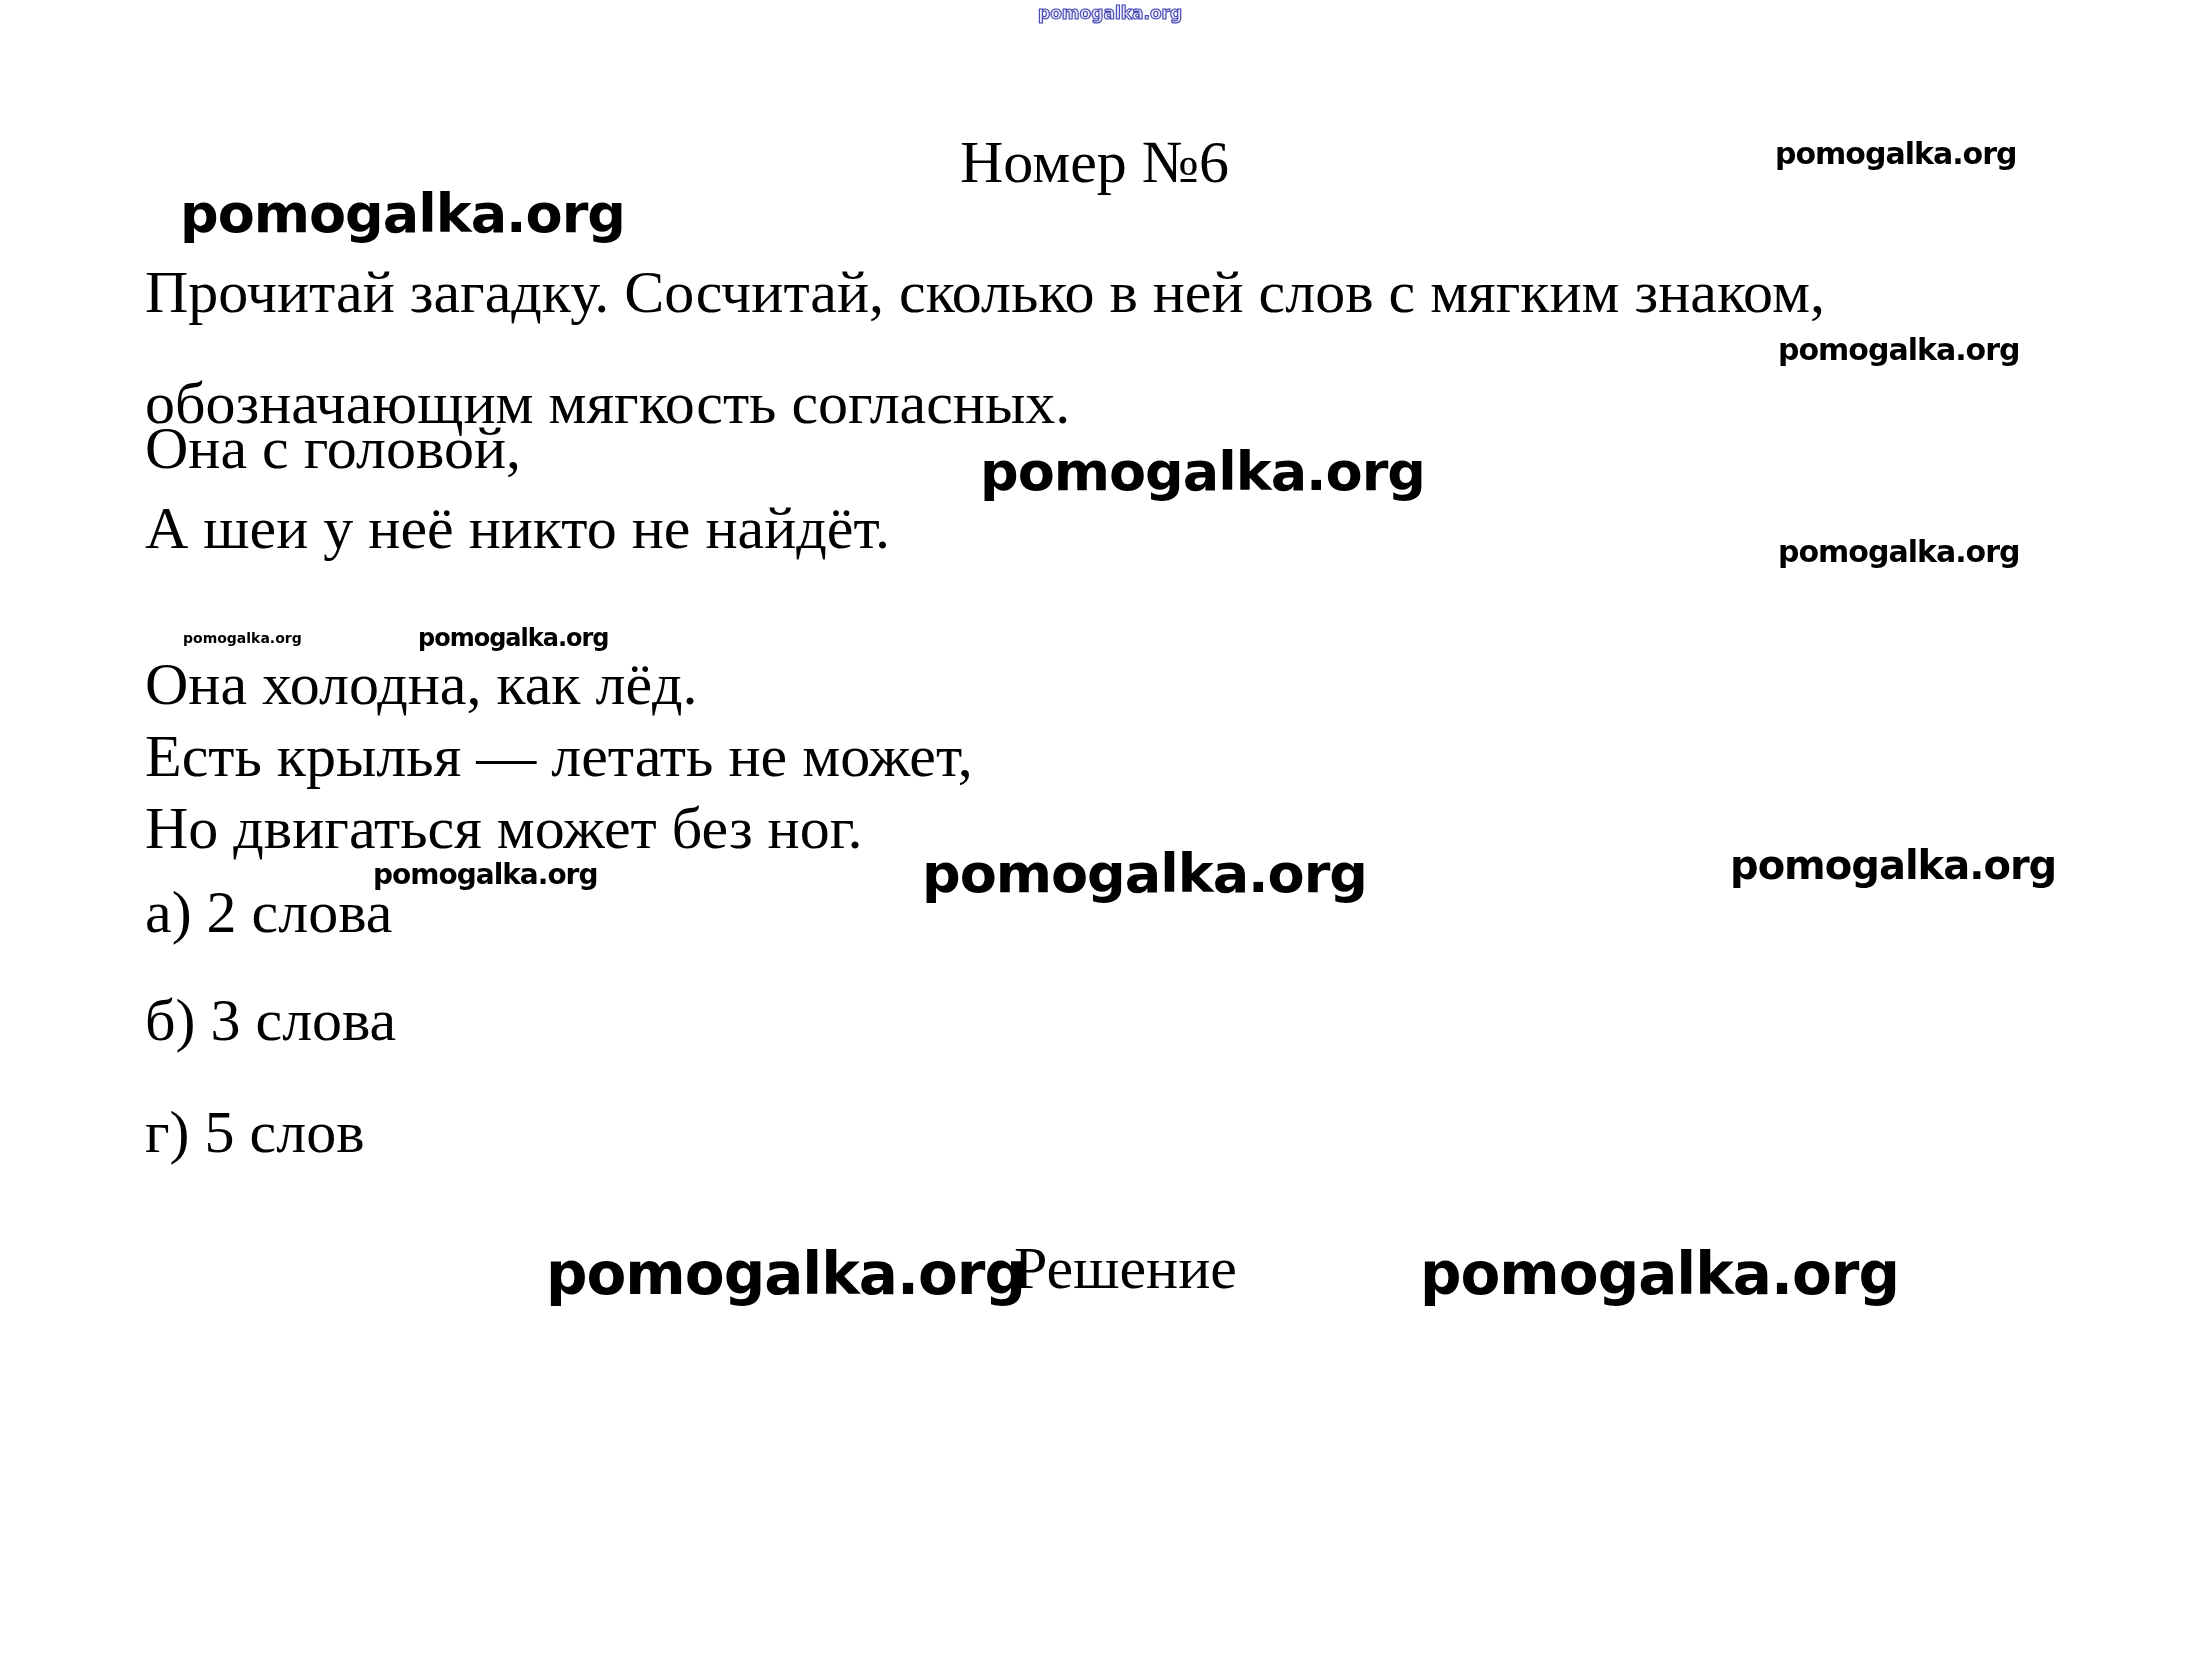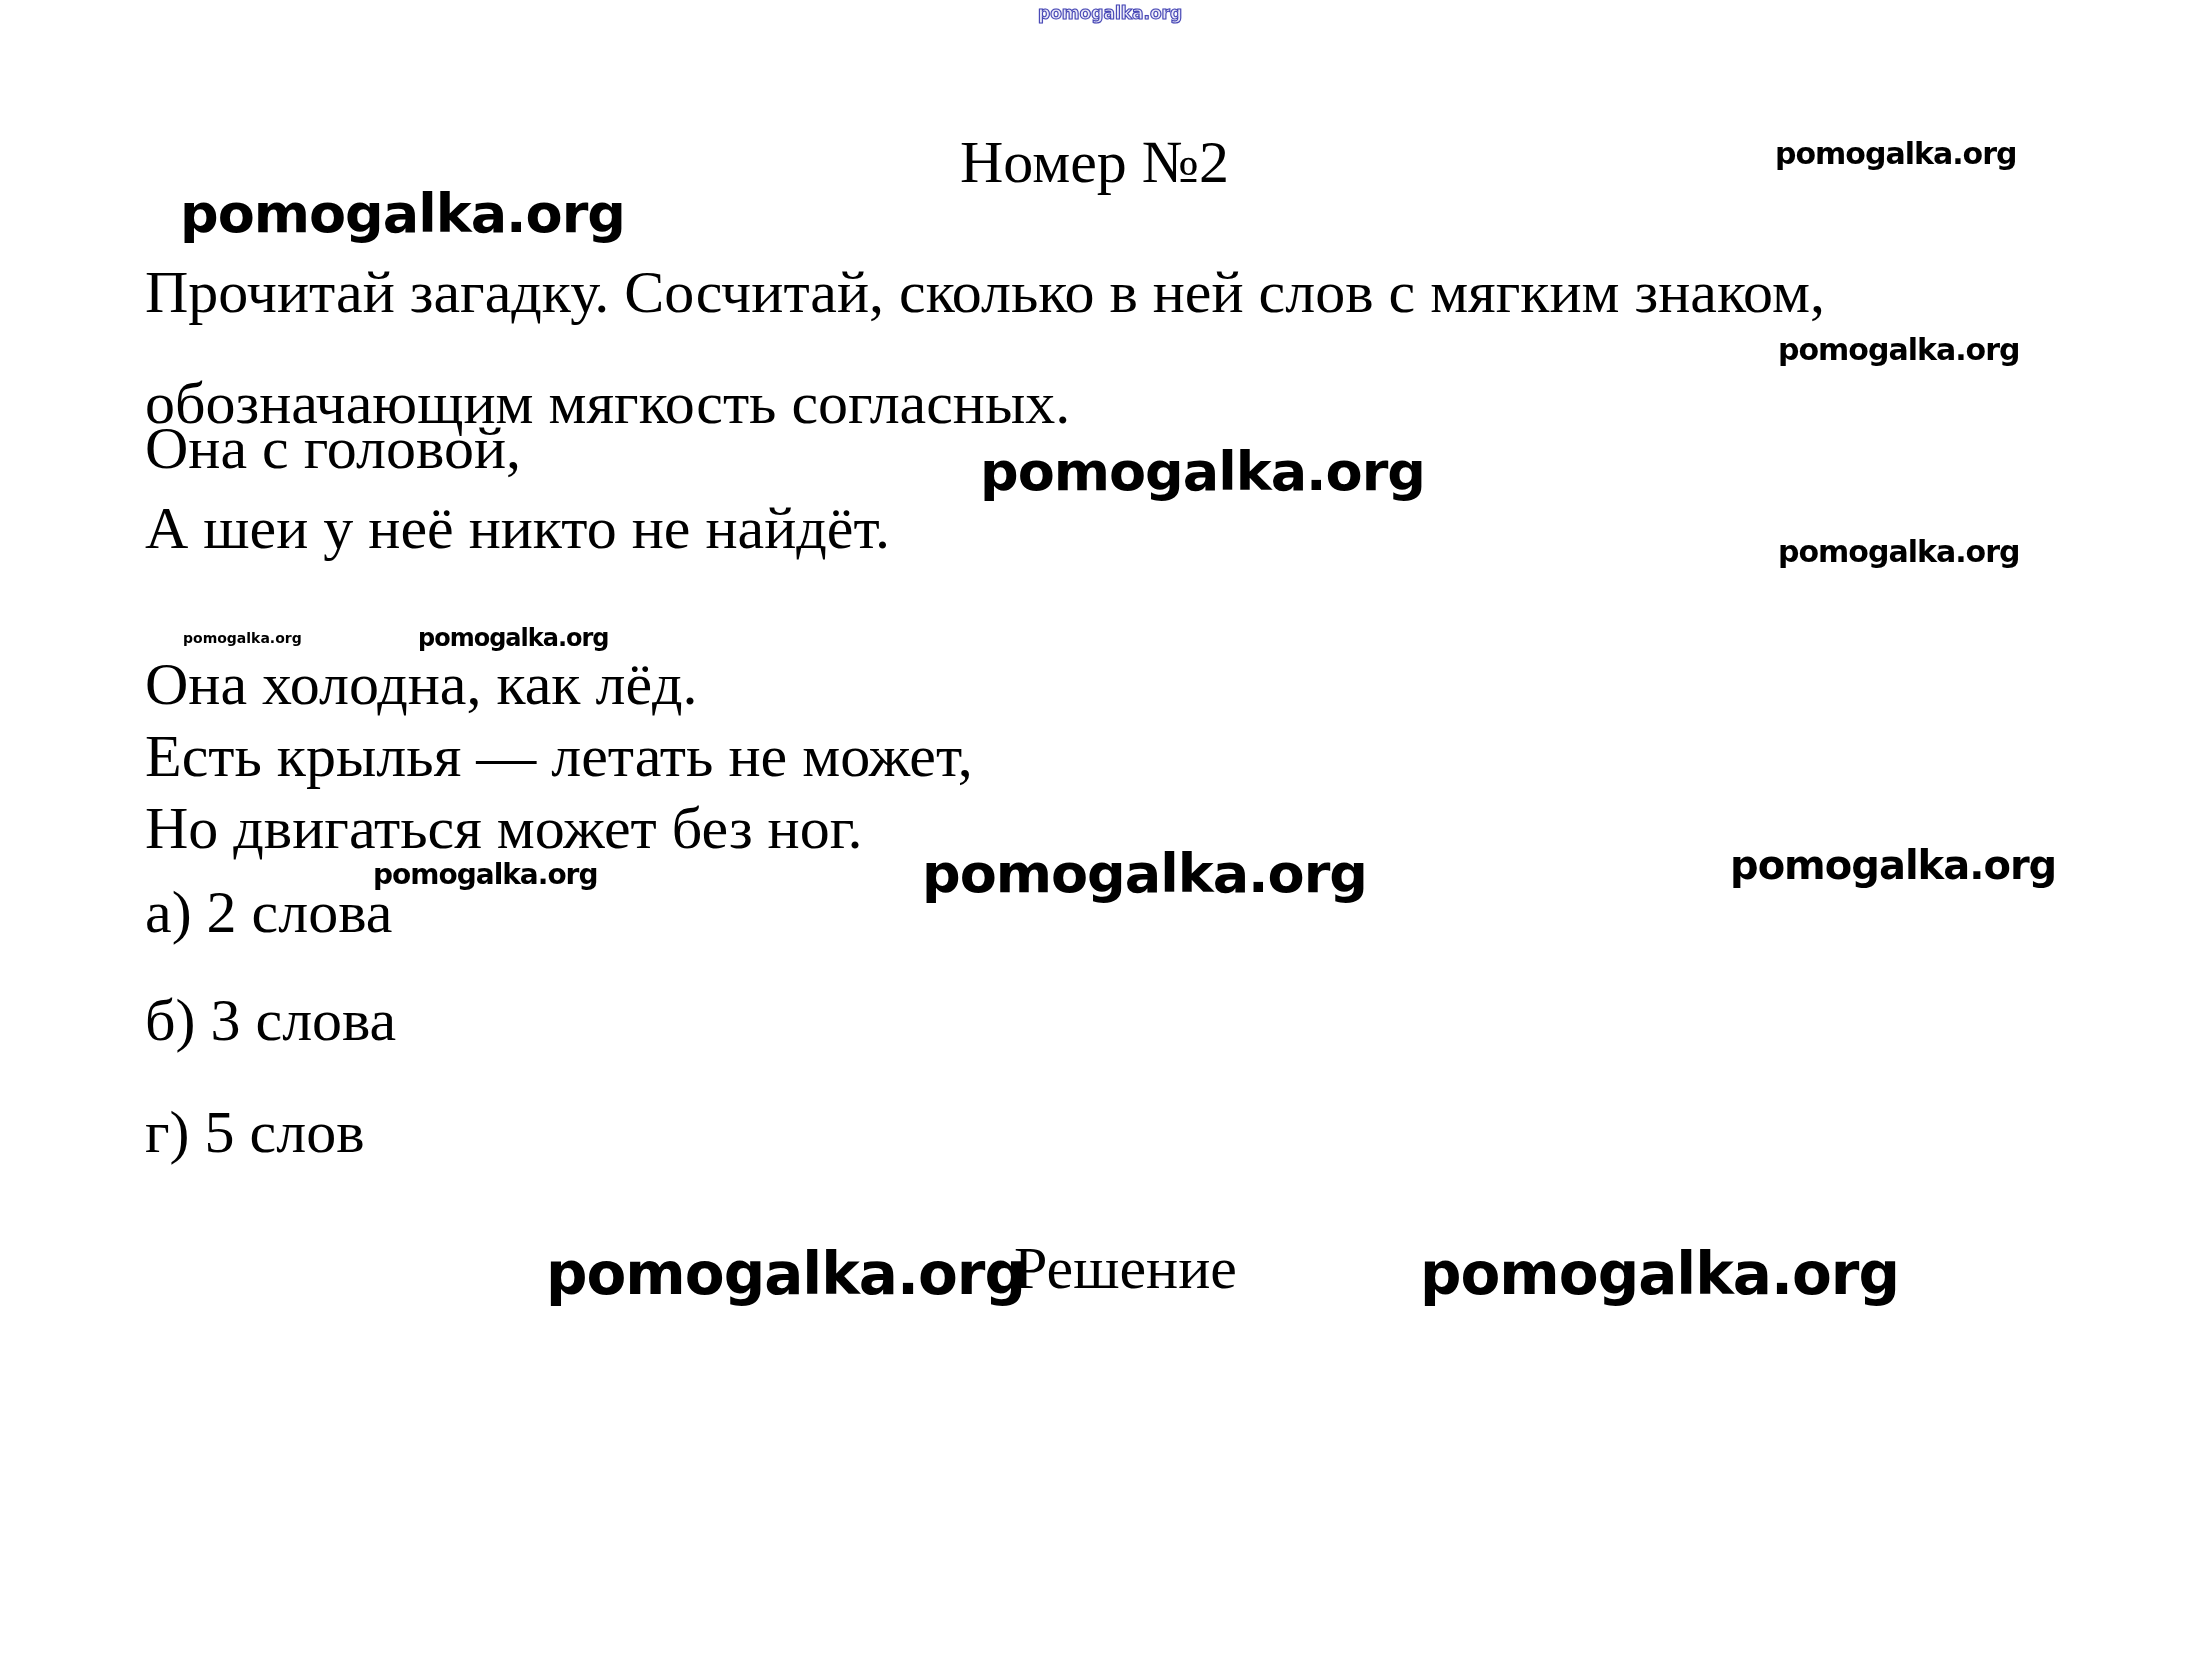--- a/index.html
+++ b/index.html
@@ -47,21 +47,21 @@
   }
   .bold { font-weight: 700; }
 </style>
 </head>
 <body>
 
 <div class="page">
 
   <div class="wm wm-tiny-blue" style="left:1038px; top:3px;">pomogalka.org</div>
 
-  <div class="serif" style="left:960px; top:128px;">Номер №2</div>
+  <div class="serif" style="left:960px; top:128px;">Номер №6</div>
 
   <div class="wm wm-30" style="left:1775px; top:136px;">pomogalka.org</div>
 
   <div class="wm wm-54" style="left:180px; top:182px;">pomogalka.org</div>
 
   <div class="serif" style="left:145px; top:258px;">Прочитай загадку. Сосчитай, сколько в ней слов с мягким знаком,</div>
   <div class="serif" style="left:145px; top:332px;margin-top:37px;">обозначающим мягкость согласных.</div>
 
   <div class="wm wm-30" style="left:1778px; top:332px;">pomogalka.org</div>
 

